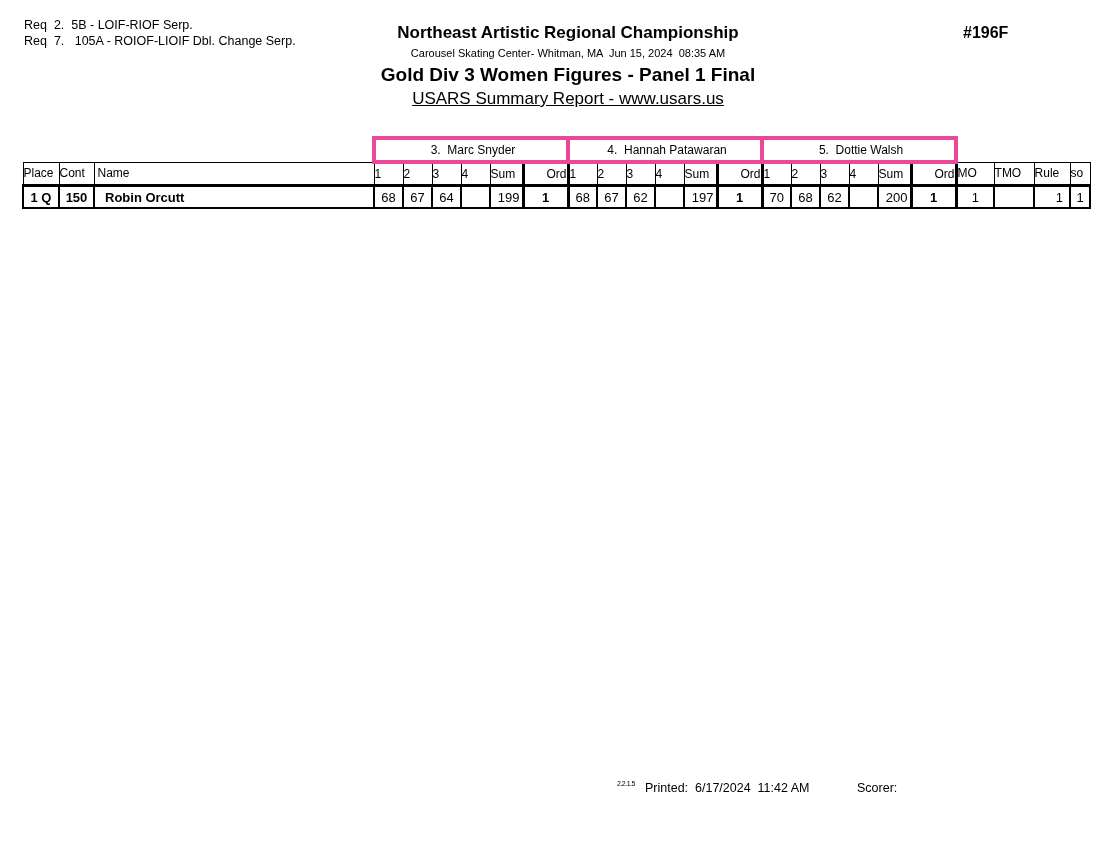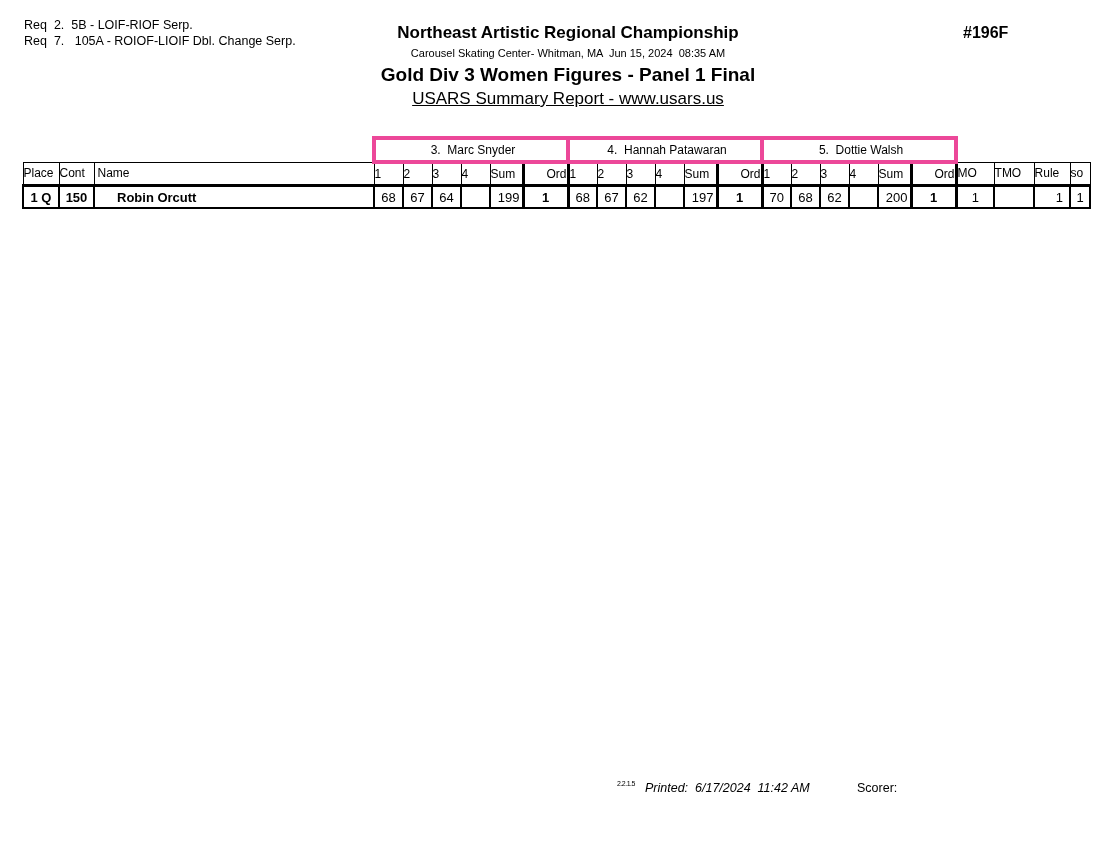--- a/index.html
+++ b/index.html
@@ -103,39 +103,38 @@
     text-align: center;
     font-size: 13px;
     margin-left: 32px;
   }
   tr.datarow td.ord {
     border-left: 3px solid #000;
     border-right: 3px solid #000;
     font-weight: bold;
   }
   tr.datarow td.bold { font-weight: bold; }
-  tr.datarow td.name-c { text-align: left; padding-left: 22px; font-weight: bold; }
+  tr.datarow td.name-c { text-align: left; padding-left: 10px; font-weight: bold; }
   tr.datarow td.sum-c { text-align: right; padding-right: 2px; }
   tr.datarow td.rule-c { text-align: right; padding-right: 6px; }
 
   
   .footer-version {
     position: absolute;
     left: 617px;
     top: 780px;
     font-size: 7px;
     letter-spacing: -0.5px;
   }
   .footer-printed {
     position: absolute;
     left: 645px;
     top: 781px;
     font-size: 12.5px;
     white-space: pre;
-    font-style: italic;
   }
   .footer-scorer {
     position: absolute;
     left: 857px;
     top: 781px;
     font-size: 12.5px;
   }
 </style>
 </head>
 <body>

